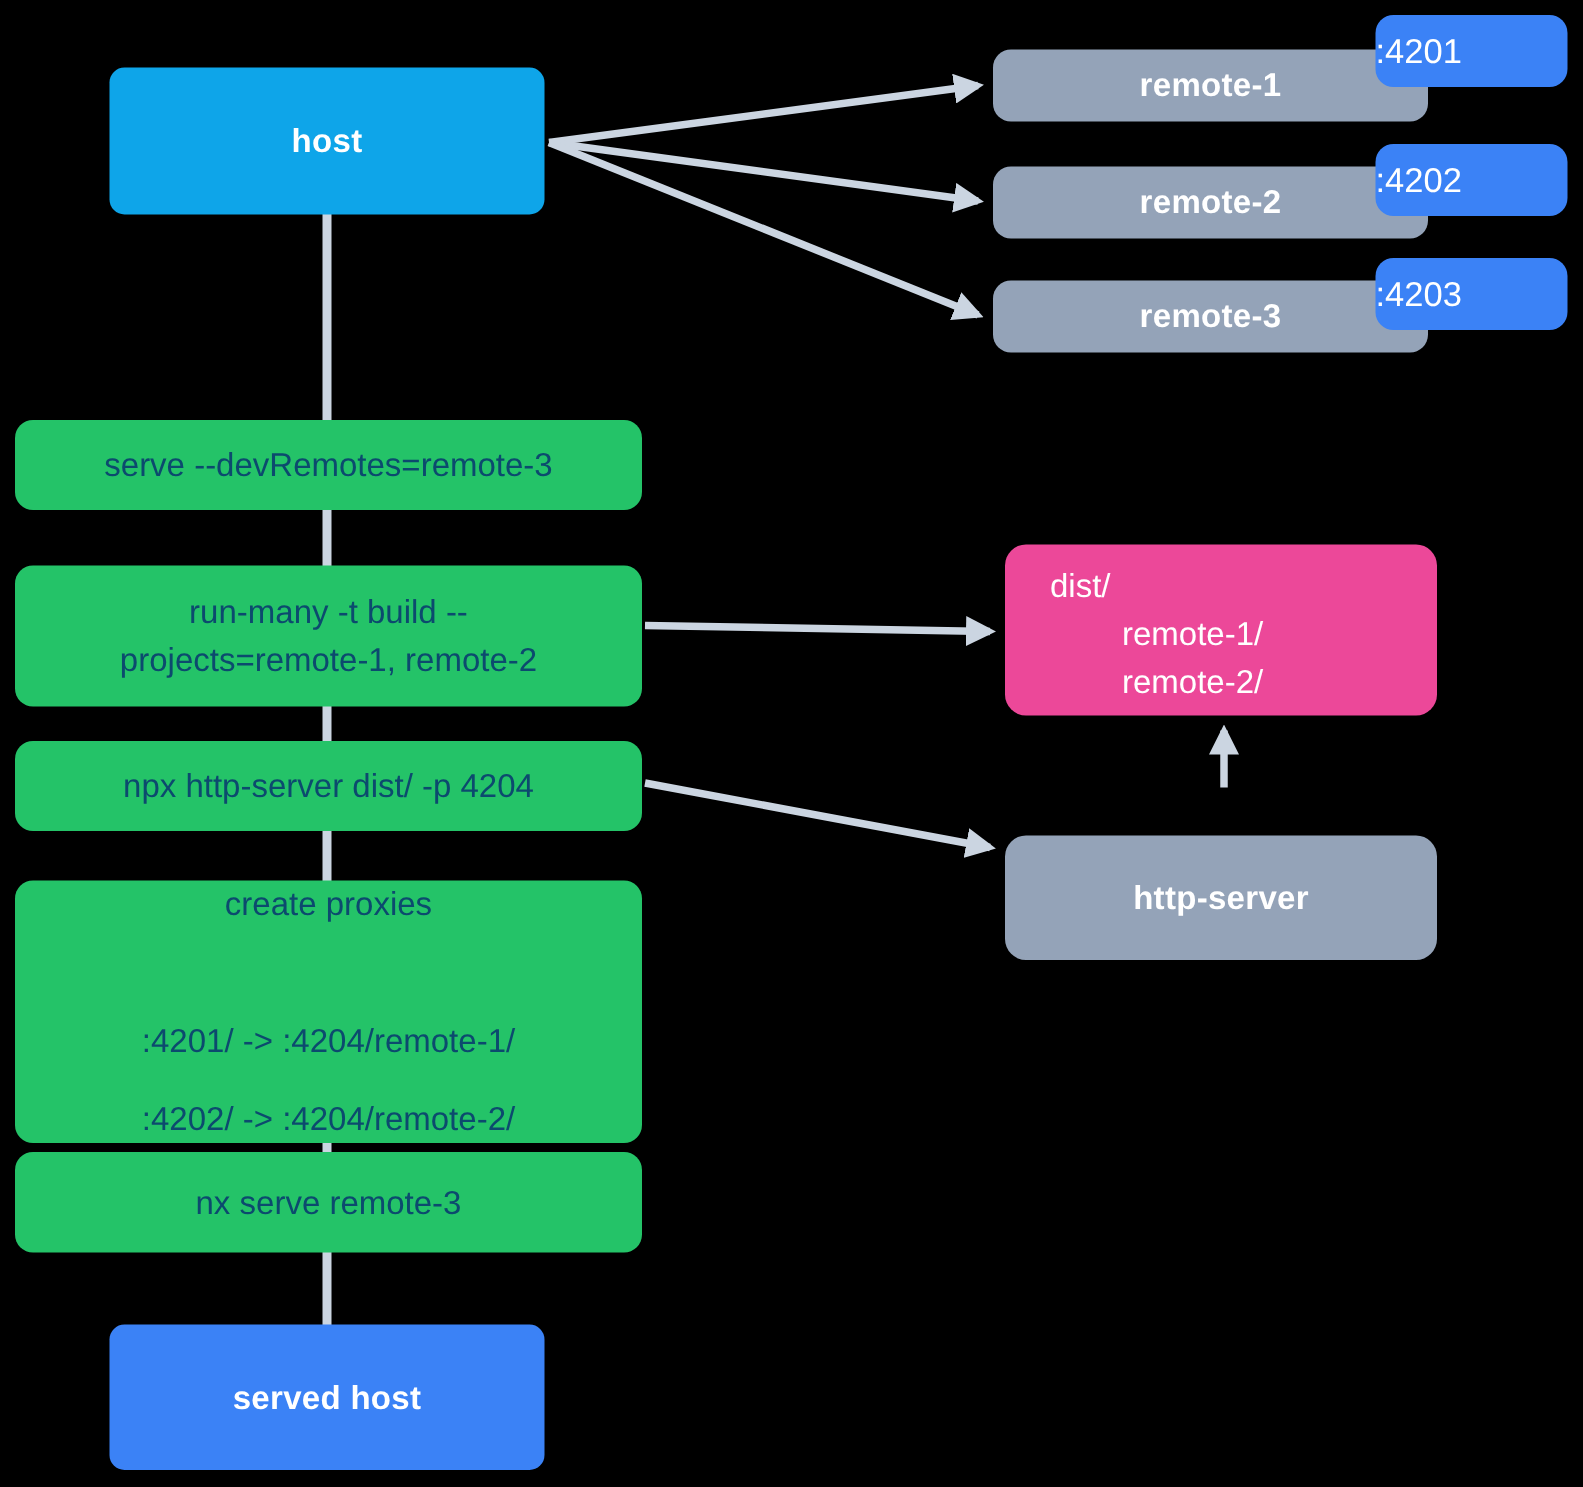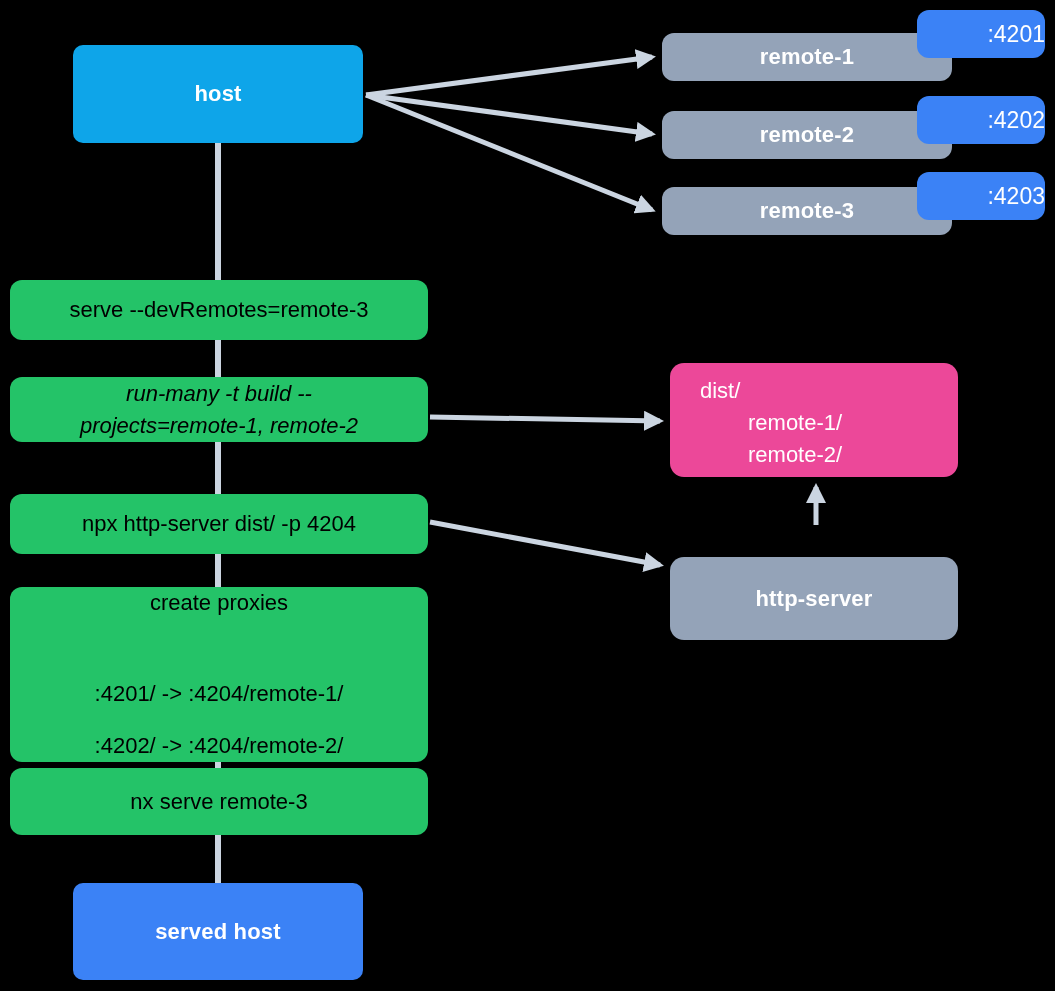--- a/index.html
+++ b/index.html
@@ -35,47 +35,47 @@
   .remote-1 { top: 33px; }
   .remote-2 { top: 111px; }
   .remote-3 { top: 187px; }
 
   .port-badge {
     position: absolute;
     left: 917px;
     width: 128px; height: 48px;
     background: #3b82f6;
     border-radius: 12px;
-    display: flex; align-items: center; justify-content: flex-end;
+    display: flex; align-items: center; justify-content: flex-start;
     color: #ffffff; font-size: 23px; font-weight: 400;
     z-index: 3;
   }
   .port-1 { top: 10px; }
   .port-2 { top: 96px; }
   .port-3 { top: 172px; }
 
   .step-box {
     position: absolute;
     left: 10px;
     width: 418px;
     background: #24c368;
     border-radius: 12px;
-    color: #000000;
+    color: #0c4a6e;
     font-size: 22px;
     line-height: 32px;
     display: flex;
     flex-direction: column;
     align-items: center;
     justify-content: center;
     text-align: center;
     box-sizing: border-box;
     z-index: 2;
   }
   .step-serve   { top: 280px; height: 60px; }
-  .step-runmany { top: 377px; height: 65px; font-style: italic; }
+  .step-runmany { top: 377px; height: 94px; }
   .step-npx     { top: 494px; height: 60px; }
   .step-proxies { top: 587px; height: 175px; gap: 20px; }
   .step-nx      { top: 768px; height: 67px; }
   .spacer-line { height: 32px; }
 
   .dist-box {
     position: absolute;
     left: 670px; top: 363px;
     width: 288px; height: 114px;
     background: #ec4899;

